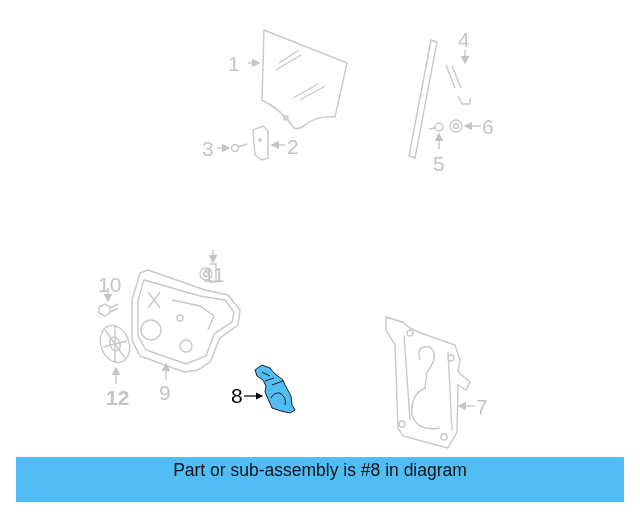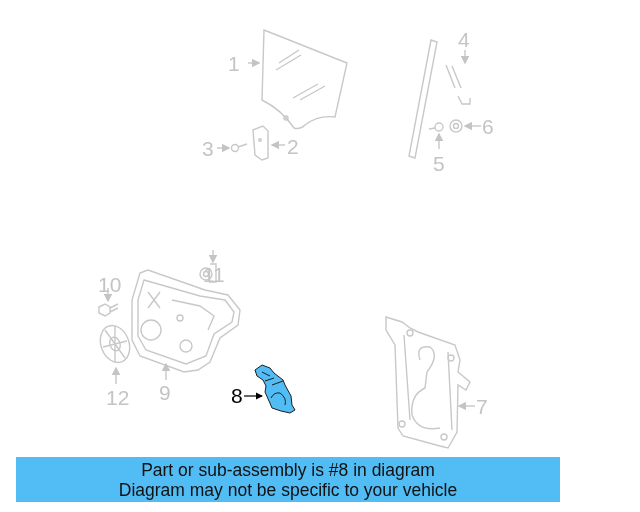--- a/index.html
+++ b/index.html
@@ -1,20 +1,20 @@
 <!DOCTYPE html>
 <html><head>
   <meta charset="utf-8">
   <style>
     html, body { margin: 0; padding: 0; }
     body { width: 640px; height: 512px; background: #ffffff; position: relative; overflow: hidden; font-family: "Liberation Sans", sans-serif; }
     #diagram { position: absolute; left: 0; top: 0; width: 640px; height: 512px; }
     .callout { position: absolute; font-family: "Liberation Sans", sans-serif; font-size: 21px; color: #c4c4c4; line-height: 1; }
     .callout.active { color: #000000; }
-    #banner { position: absolute; left: 16px; top: 457px; width: 544px; height: 45px; background: #52bcf5; text-align: center; color: #111111; font-size: 17.5px; line-height: 20px; padding-top: 3px; box-sizing: border-box; }
+    #banner { position: absolute; left: 16px; top: 457px; width: 608px; height: 45px; background: #52bcf5; text-align: center; color: #111111; font-size: 17.5px; line-height: 20px; padding-top: 3px; box-sizing: border-box; }
     #banner div { white-space: nowrap; }
   </style>
 </head>
 <body>
 
 <svg id="diagram" viewBox="0 0 640 512" xmlns="http://www.w3.org/2000/svg">
   <defs>
     <marker id="arr" markerWidth="6" markerHeight="6" refX="5" refY="3" orient="auto">
       <path d="M0,0 L6,3 L0,6 z" fill="#c4c4c4"></path>
     </marker>
@@ -123,18 +123,17 @@
 <div class="callout" style="left:287px;top:136px;">2</div>
 <div class="callout" style="left:202px;top:138px;">3</div>
 <div class="callout" style="left:458px;top:29px;">4</div>
 <div class="callout" style="left:433px;top:153px;">5</div>
 <div class="callout" style="left:482px;top:116px;">6</div>
 <div class="callout" style="left:476px;top:396px;">7</div>
 <div class="callout active" style="left:231px;top:385px;">8</div>
 <div class="callout" style="left:159px;top:382px;">9</div>
 <div class="callout" style="left:98px;top:266px;margin-top:8px;">10</div>
 <div class="callout" style="left:203px;top:228px;margin-top:36px;">11</div>
-<div class="callout" style="left:106px;top:387px;">12</div>
+<div class="callout" style="left:106px;top:387px;font-weight:bold;">12</div>
 
 <div id="banner">
   <div>Part or sub-assembly is #8 in diagram</div>
-  <div>Diagram may not be specific to your vehicle</div>
 </div>
 
 </body></html>

